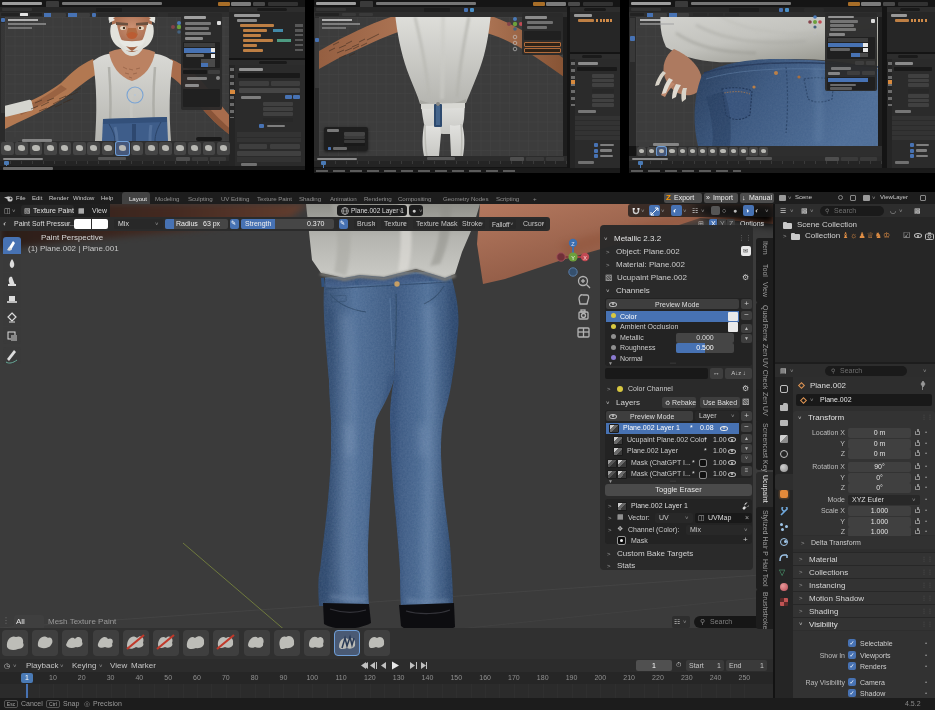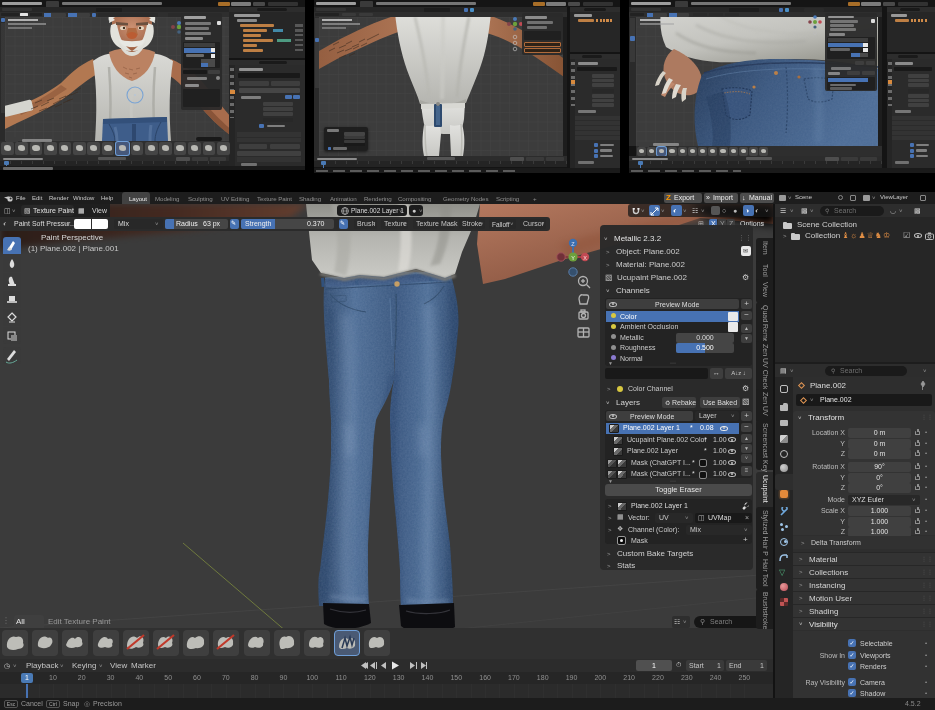--- a/index.html
+++ b/index.html
@@ -325,21 +325,21 @@
     <rect x="2" y="54" width="11" height="9" rx="1"></rect>
           <line x1="2" y1="58" x2="13" y2="58"></line>
           <line x1="7.5" y1="54" x2="7.5" y2="63"></line>
     </g>
   </svg>
 </div>
 
 <div class="abs" style="left:2px;top:616px;width:8px;height:13px;color:#777;font-size:8px">⋮</div>
 <div class="abs" style="left:14px;top:615px;width:30px;height:14px;background:#3f3f3f;border-radius:3px 3px 0 0"></div>
 <span class="abs t8" style="left:16px;top:617px;color:#e5e5e5">All</span>
-<span class="abs t8" style="left:48px;top:617px;color:#999">Edit Texture Paint</span>
+<span class="abs t8" style="left:48px;top:617px;color:#999">Mesh Texture Paint</span>
 <div class="abs" style="left:672px;top:616px;width:18px;height:12px;background:#2e2e2e;border-radius:2px"></div>
 <span class="abs t7" style="left:674px;top:618px;color:#bbb">☷</span>
     <span class="abs arr" style="left:683px;top:619px">˅</span>
 <div class="abs" style="left:694px;top:616px;width:78px;height:12px;background:#161616;border-radius:6px"></div>
 <span class="abs t7" style="left:700px;top:618px;color:#888">⚲</span>
 <span class="abs t7" style="left:710px;top:618px;color:#808080">Search</span>
 
 <div class="abs" id="shelf" style="left:0;top:628px;width:775px;height:31px;background:#303030">
       <div class="abs" style="left:2px;top:2px;width:26px;height:26px;border-radius:4px;background:#3f3f3f;"><svg width="25" height="24" viewBox="0 0 25 24">
           <path d="M5 17 C4 9 10 5 14 7 C19 5 22 9 21 13 C23 16 20 19 16 19 C12 21 6 20 5 17" fill="#bdbdb8"></path>
@@ -649,21 +649,21 @@
         <div class="prow" style="top:188px"></div>
         <span class="abs arr" style="left:6px;top:192px">˃</span>
         <span class="abs t8" style="left:16px;top:190.5px;color:#d5d5d5">Collections</span>
         <span class="abs" style="left:128px;top:191px;font-size:6px;color:#666">⋮⋮</span>
         <div class="prow" style="top:201px"></div>
         <span class="abs arr" style="left:6px;top:205px">˃</span>
         <span class="abs t8" style="left:16px;top:203.5px;color:#d5d5d5">Instancing</span>
         <span class="abs" style="left:128px;top:204px;font-size:6px;color:#666">⋮⋮</span>
         <div class="prow" style="top:214px"></div>
         <span class="abs arr" style="left:6px;top:218px">˃</span>
-        <span class="abs t8" style="left:16px;top:216.5px;color:#d5d5d5">Motion User</span>
+        <span class="abs t8" style="left:16px;top:216.5px;color:#d5d5d5">Motion Shadow</span>
         <span class="abs" style="left:128px;top:217px;font-size:6px;color:#666">⋮⋮</span>
         <div class="prow" style="top:227px"></div>
         <span class="abs arr" style="left:6px;top:231px">˃</span>
         <span class="abs t8" style="left:16px;top:229.5px;color:#d5d5d5">Shading</span>
         <span class="abs" style="left:128px;top:230px;font-size:6px;color:#666">⋮⋮</span>
         <div class="prow" style="top:240px"></div>
         <span class="abs arr" style="left:6px;top:244px;color:#ccc">˅</span>
         <span class="abs t8" style="left:16px;top:242.5px;color:#e0e0e0">Visibility</span>
         <span class="abs" style="left:128px;top:243px;font-size:6px;color:#666">⋮⋮</span>
         <div class="abs" style="left:0;top:254px;width:142px;height:67px;background:#323232"></div>

